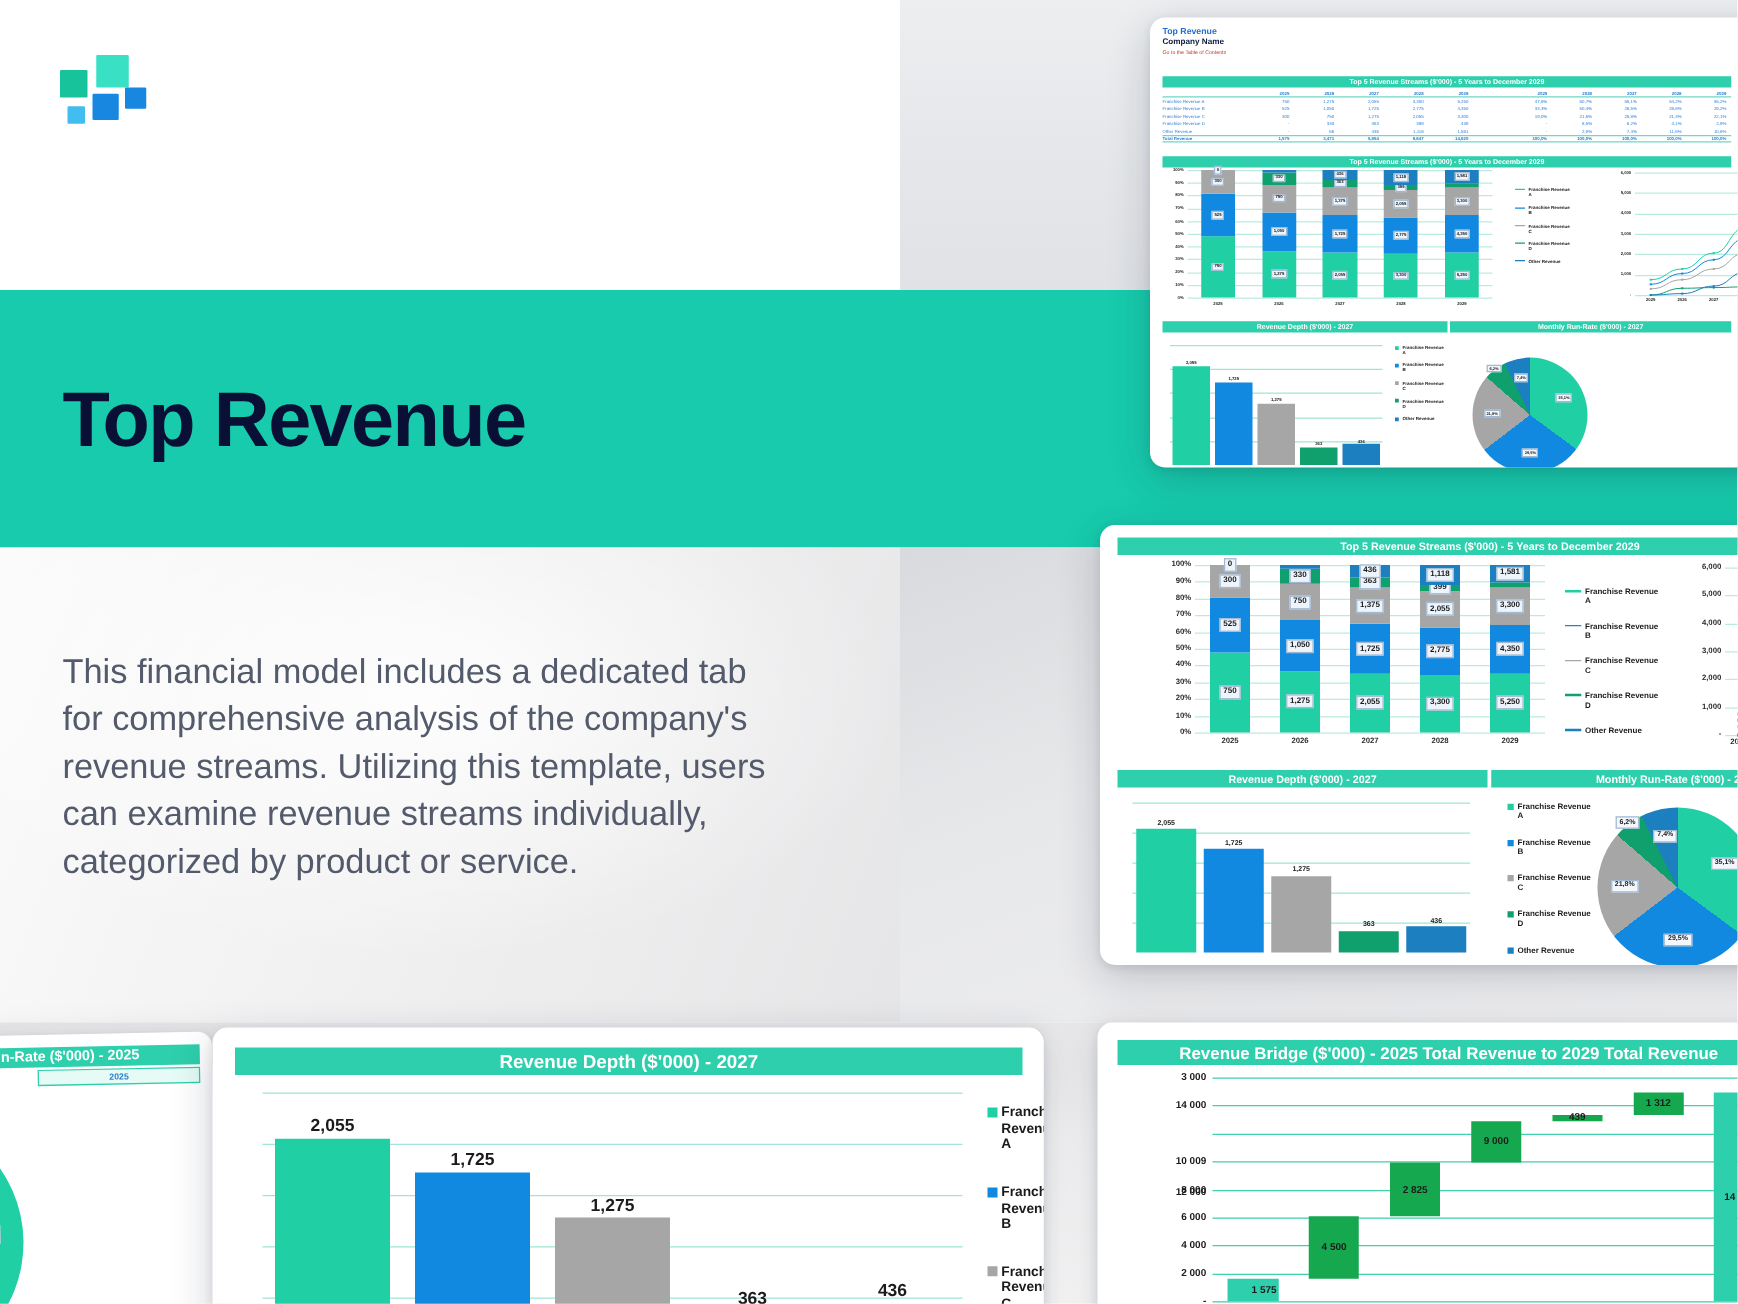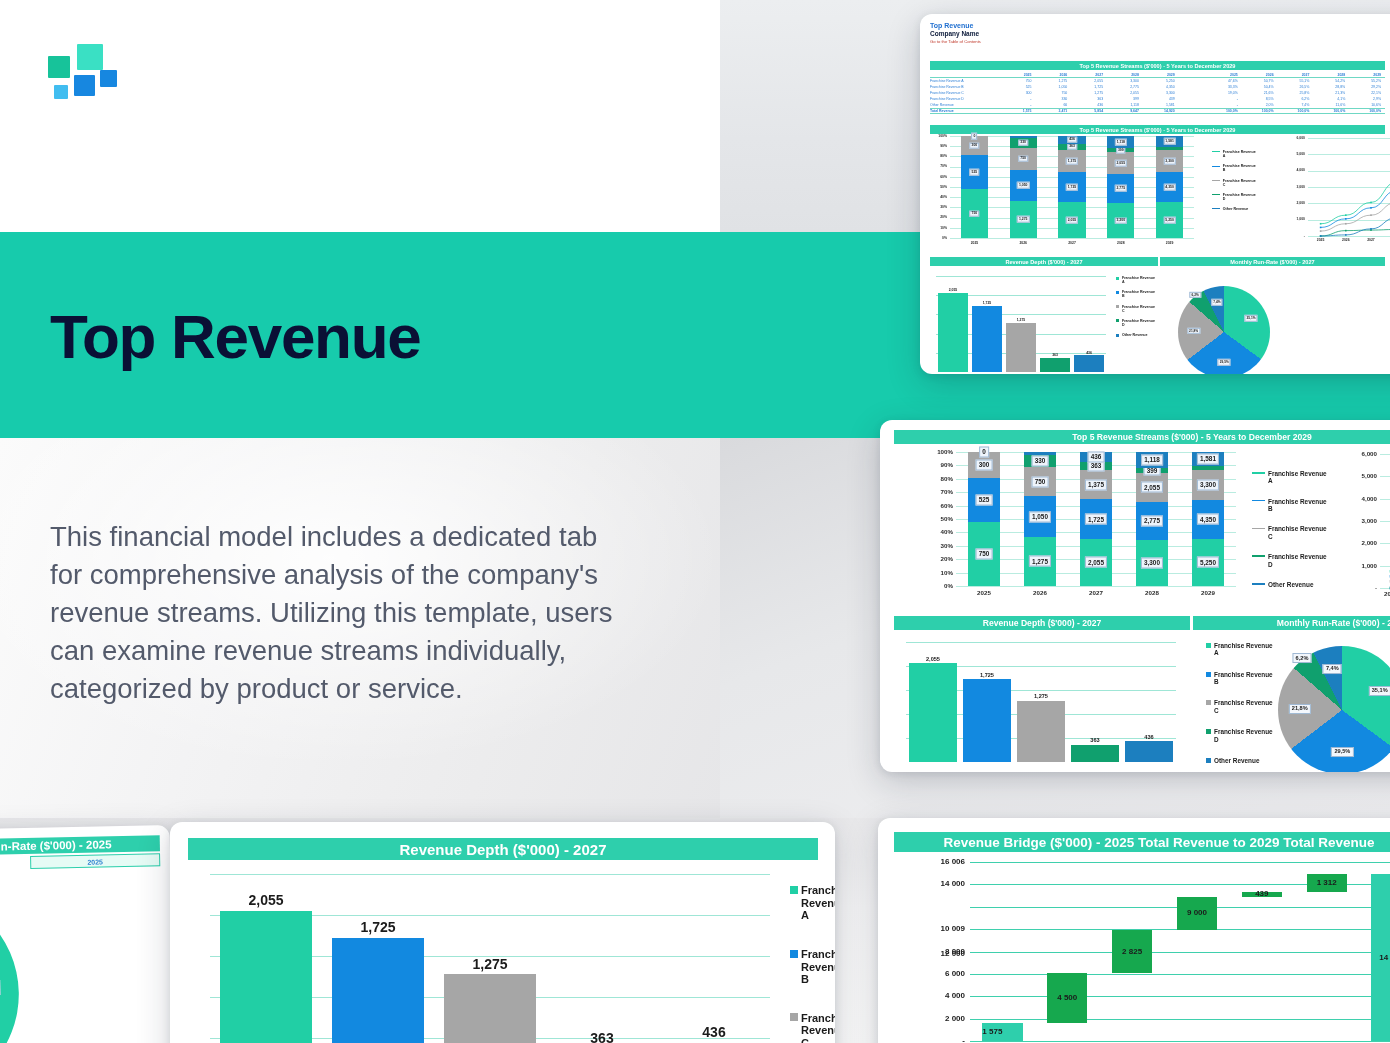--- a/index.html
+++ b/index.html
@@ -777,23 +777,23 @@
       <div style="position:absolute; left:0; top:106.875px; width:41px; text-align:right; font-size:8px; font-weight:700; color:#1b1b1b;">6 000</div>
       <div class="gl" style="left:46px; top:89.5px; width:454px; background:#3fd0ad;"></div>
       <div style="position:absolute; left:0; top:84.5px; width:41px; text-align:right; font-size:8px; font-weight:700; color:#1b1b1b;">8 000</div>
       <div class="gl" style="left:46px; top:67.125px; width:454px; background:#3fd0ad;"></div>
       <div style="position:absolute; left:0; top:62.125px; width:41px; text-align:right; font-size:8px; font-weight:700; color:#1b1b1b;">10 009</div>
       <div class="gl" style="left:46px; top:44.75px; width:454px; background:#3fd0ad;"></div>
       <div style="position:absolute; left:0; top:39.75px; width:41px; text-align:right; font-size:8px; font-weight:700; color:#1b1b1b;margin-top:47px;">12 000</div>
       <div class="gl" style="left:46px; top:22.375px; width:454px; background:#3fd0ad;"></div>
       <div style="position:absolute; left:0; top:17.375px; width:41px; text-align:right; font-size:8px; font-weight:700; color:#1b1b1b;">14 000</div>
       <div class="gl" style="left:46px; top:0px; width:454px; background:#3fd0ad;"></div>
-      <div style="position:absolute; left:0; top:-5px; width:41px; text-align:right; font-size:8px; font-weight:700; color:#1b1b1b;">16 006</div>
+      <div style="position:absolute; left:0; top:-5px; width:41px; text-align:right; font-size:8px; font-weight:700; color:#1b1b1b;">3 000</div>
       <div style="position:absolute; left:58.322857142857146px; width:40.21142857142858px; height:17.6203125px; bottom:16px; background:#2ecfac;"></div>
-      <div style="position:absolute; left:58.322857142857146px; width:58px; top:165.18984375px; text-align:left; font-size:8px; font-weight:700; color:#1b1b1b;">1 575</div>
+      <div style="position:absolute; left:58.322857142857146px; width:58px; top:165.18984375px; text-align:center; font-size:8px; font-weight:700; color:#1b1b1b;">1 575</div>
       <div style="position:absolute; left:123.18px; width:40.21142857142858px; height:50.34375px; bottom:33.6203125px; background:#16a84e;"></div>
       <div style="position:absolute; left:123.18px; width:40.21142857142858px; top:131.2078125px; text-align:center; font-size:8px; font-weight:700; color:#1b1b1b;">4 500</div>
       <div style="position:absolute; left:188.03714285714287px; width:40.21142857142858px; height:42.792187500000004px; bottom:83.9640625px; background:#16a84e;"></div>
       <div style="position:absolute; left:188.03714285714287px; width:40.21142857142858px; top:84.63984375px; text-align:center; font-size:8px; font-weight:700; color:#1b1b1b;">2 825</div>
       <div style="position:absolute; left:252.89428571428573px; width:40.21142857142858px; height:33.5625px; bottom:126.75625000000001px; background:#16a84e;"></div>
       <div style="position:absolute; left:252.89428571428573px; width:40.21142857142858px; top:46.46249999999999px; text-align:center; font-size:8px; font-weight:700; color:#1b1b1b;">9 000</div>
       <div style="position:absolute; left:317.75142857142856px; width:40.21142857142858px; height:4.9113125px; bottom:160.31875px; background:#16a84e;"></div>
       <div style="position:absolute; left:317.75142857142856px; width:40.21142857142858px; top:27.22559375000001px; text-align:center; font-size:8px; font-weight:700; color:#1b1b1b;">439</div>
       <div style="position:absolute; left:382.60857142857145px; width:40.21142857142858px; height:17.687437499999998px; bottom:165.2300625px; background:#16a84e;"></div>
       <div style="position:absolute; left:382.60857142857145px; width:40.21142857142858px; top:15.926218749999997px; text-align:center; font-size:8px; font-weight:700; color:#1b1b1b;">1 312</div>

